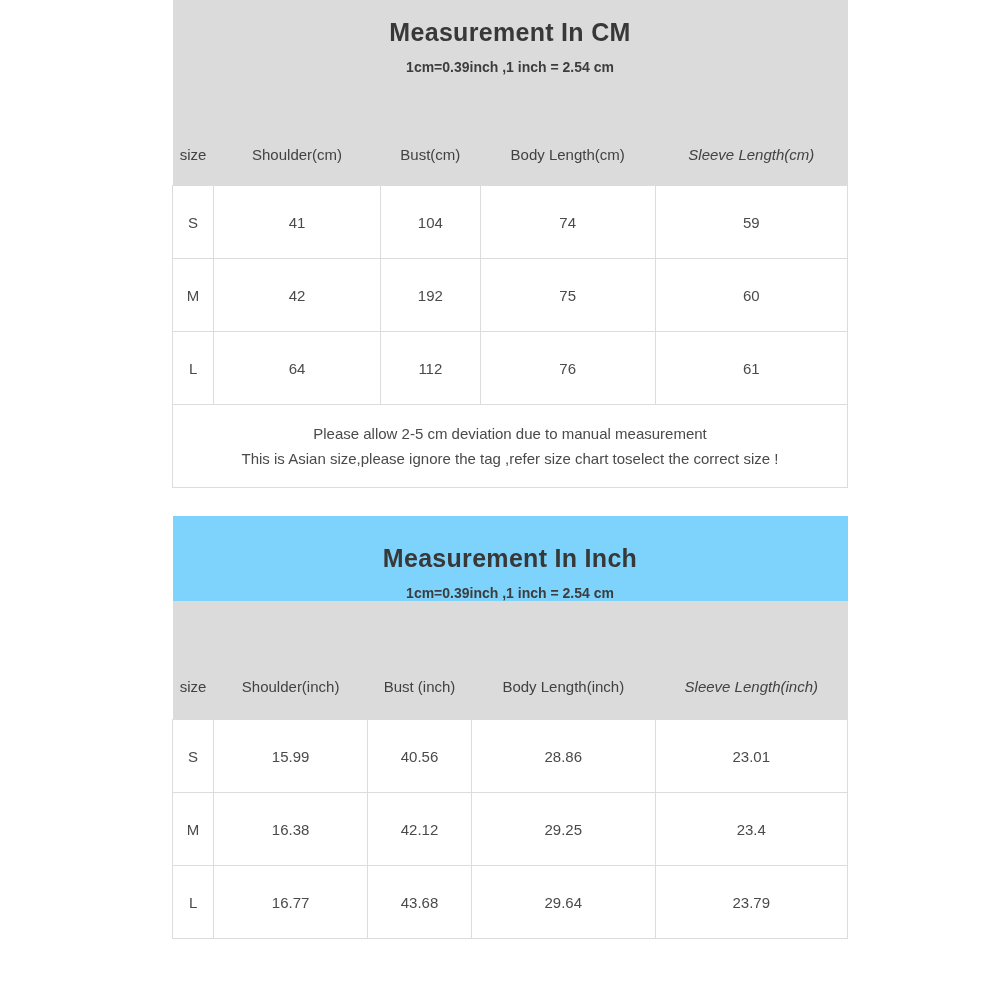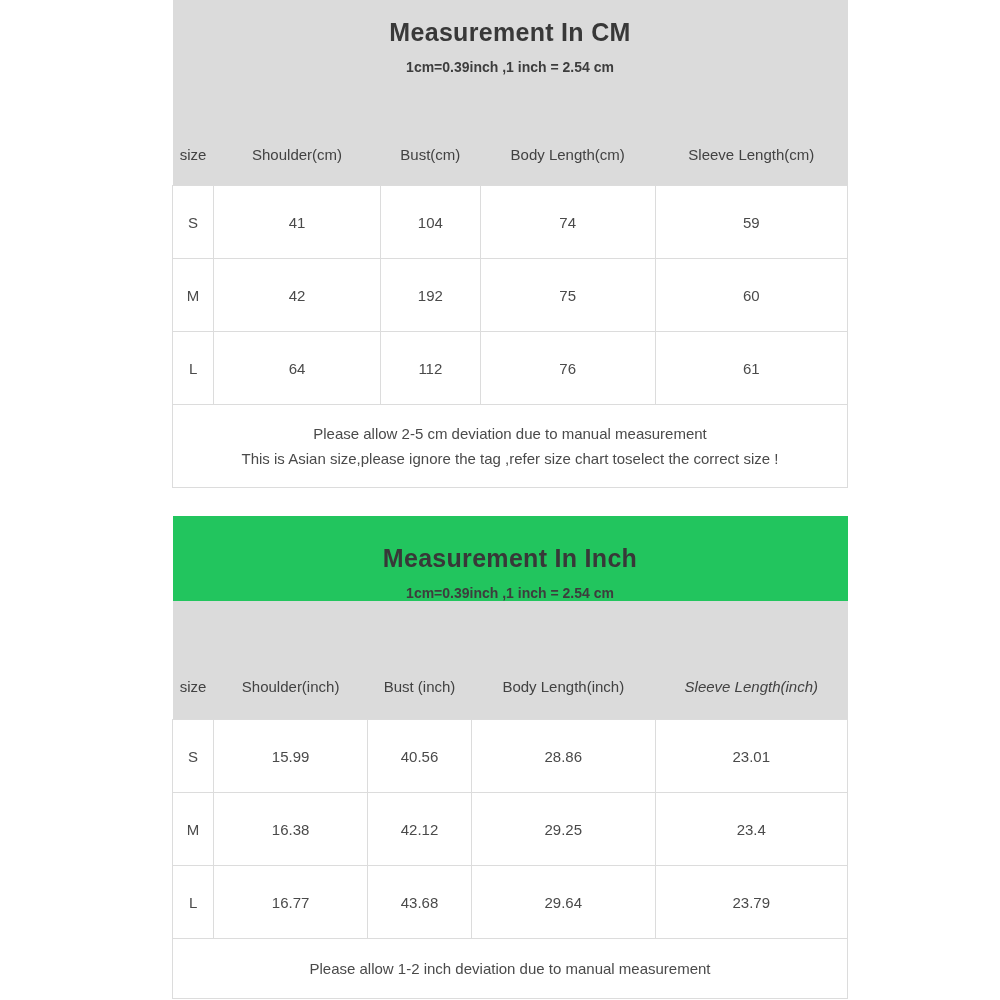--- a/index.html
+++ b/index.html
@@ -91,21 +91,21 @@
         <th colspan="5" class="title-cell" style="background: rgb(219, 219, 219);">
           <div class="tbl-title">Measurement In CM</div>
           <div class="tbl-subtitle">1cm=0.39inch ,1 inch = 2.54 cm</div>
         </th>
       </tr>
       <tr class="cols-row">
         <th style="background: rgb(219, 219, 219);">size</th>
         <th style="background: rgb(219, 219, 219);">Shoulder(cm)</th>
         <th style="background: rgb(219, 219, 219);">Bust(cm)</th>
         <th style="background: rgb(219, 219, 219);">Body Length(cm)</th>
-        <th style="background: rgb(219, 219, 219);">Sleeve Length(cm)</th>
+        <th style="background: rgb(219, 219, 219); font-style: italic;">Sleeve Length(cm)</th>
       </tr>
     </thead>
     <tbody>
       <tr>
         <td>S</td>
         <td>41</td>
         <td>104</td>
         <td>74</td>
         <td>59</td>
       </tr>
@@ -135,21 +135,21 @@
   <table class="size-table panel-inch">
     <colgroup>
       <col style="width:6.1%">
         <col style="width:22.8%">
         <col style="width:15.4%">
         <col style="width:27.2%">
         <col style="width:28.5%">
     </colgroup>
     <thead>
       <tr>
-        <th colspan="5" class="title-cell" style="background: #22c55e;">
+        <th colspan="5" class="title-cell" style="background: #7dd3fc;">
           <div class="tbl-title">Measurement In Inch</div>
           <div class="tbl-subtitle">1cm=0.39inch ,1 inch = 2.54 cm</div>
         </th>
       </tr>
       <tr class="cols-row">
         <th style="background: rgb(219, 219, 219);">size</th>
         <th style="background: rgb(219, 219, 219);">Shoulder(inch)</th>
         <th style="background: rgb(219, 219, 219);">Bust (inch)</th>
         <th style="background: rgb(219, 219, 219);">Body Length(inch)</th>
         <th style="background: rgb(219, 219, 219); font-style: italic;">Sleeve Length(inch)</th>
@@ -170,21 +170,16 @@
         <td>29.25</td>
         <td>23.4</td>
       </tr>
       <tr>
         <td>L</td>
         <td>16.77</td>
         <td>43.68</td>
         <td>29.64</td>
         <td>23.79</td>
       </tr>
-      <tr>
-        <td colspan="5" class="note-cell">
-          <div>Please allow 1-2 inch deviation due to manual measurement</div>
-        </td>
-      </tr>
     </tbody>
   </table>
 
 </div>
 
 </body></html>

